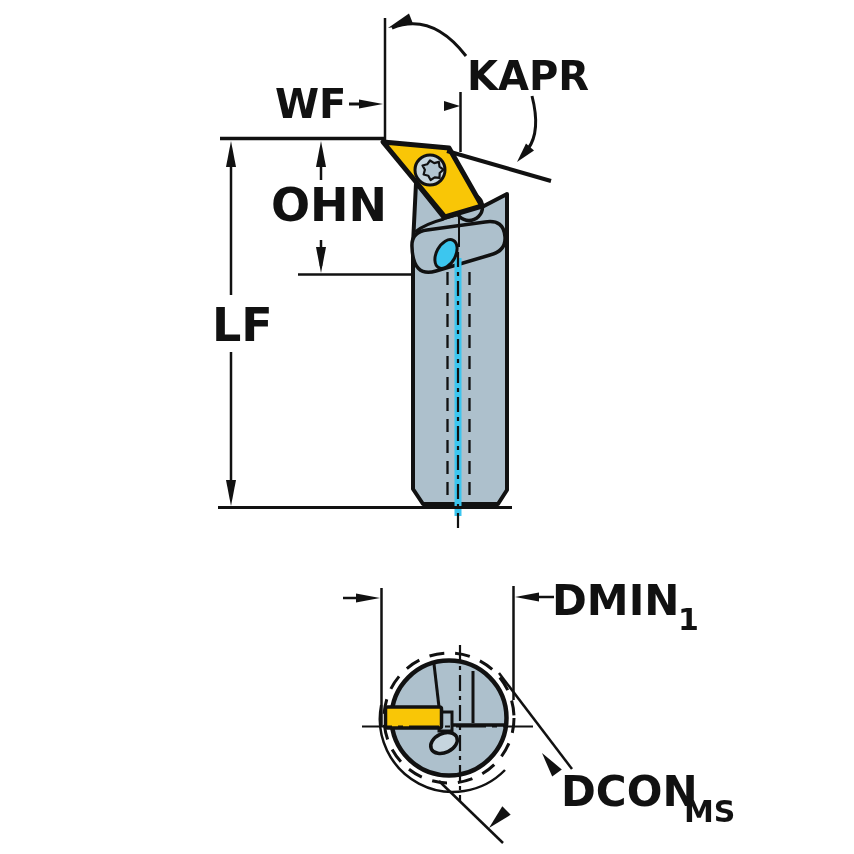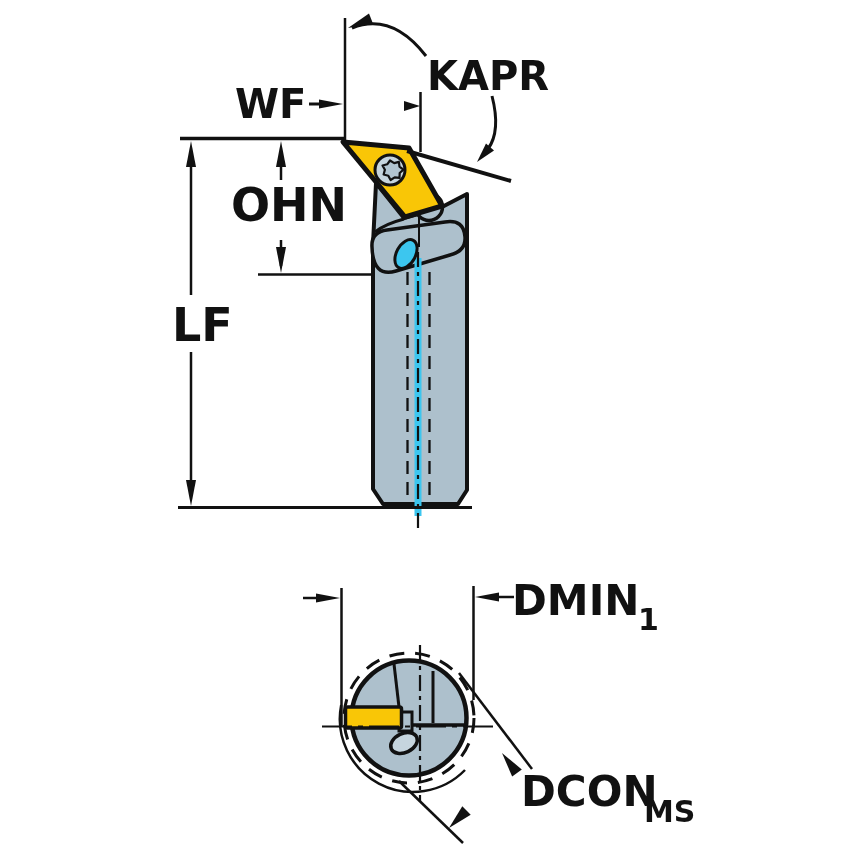--- a/index.html
+++ b/index.html
@@ -1,16 +1,16 @@
 <!DOCTYPE html>
 <html style="--paper: #ffffff; --line: #111111; --insert_yellow: #f9c606; --body_gray: #adc0cc; --screw_gray: #c6d5de; --star_gray: #b2c5d1; --coolant_cyan: #3cc6ef;"><head>
 <meta charset="utf-8">
 <style>
   html,body{margin:0;padding:0;background:#ffffff;}
-  .stage{position:relative;width:700px;height:854px;background:var(--paper,#fff);overflow:hidden;}
+  .stage{position:relative;width:700px;height:854px;background:var(--paper,#fff);overflow:hidden;margin-left:40px;}
   svg{display:block;}
   .ln{stroke:var(--line,#111);fill:none;}
   .fill-line{fill:var(--line,#111);stroke:none;}
   .steel{fill:var(--body_gray,#adc0cc);stroke:var(--line,#111);}
   .steel-light{fill:var(--screw_gray,#c6d5de);stroke:var(--line,#111);}
   .insert{fill:var(--insert_yellow,#f9c606);stroke:var(--line,#111);}
   .coolant{fill:var(--coolant_cyan,#3cc6ef);}
   .coolant-edge{fill:var(--coolant_cyan,#3cc6ef);stroke:var(--line,#111);}
   text{font-family:"DejaVu Sans","Liberation Sans",sans-serif;font-weight:bold;fill:var(--line,#111);}
   .dim-lg{font-size:46px;}

